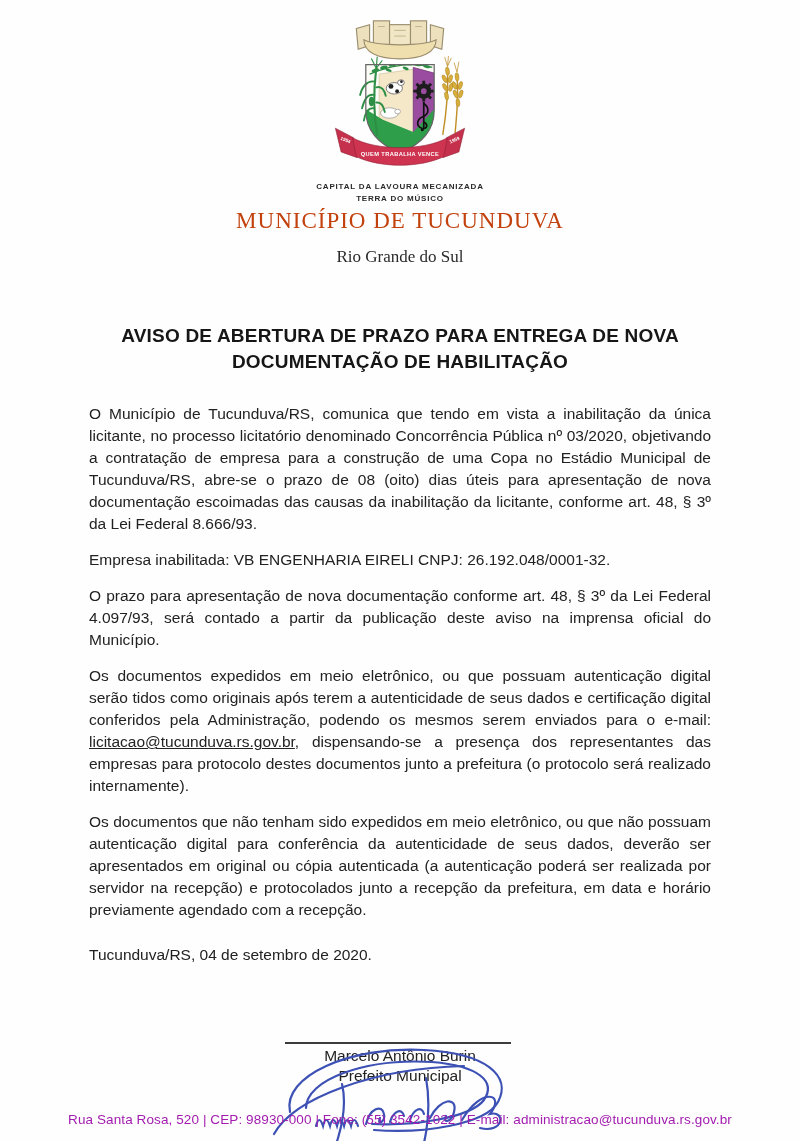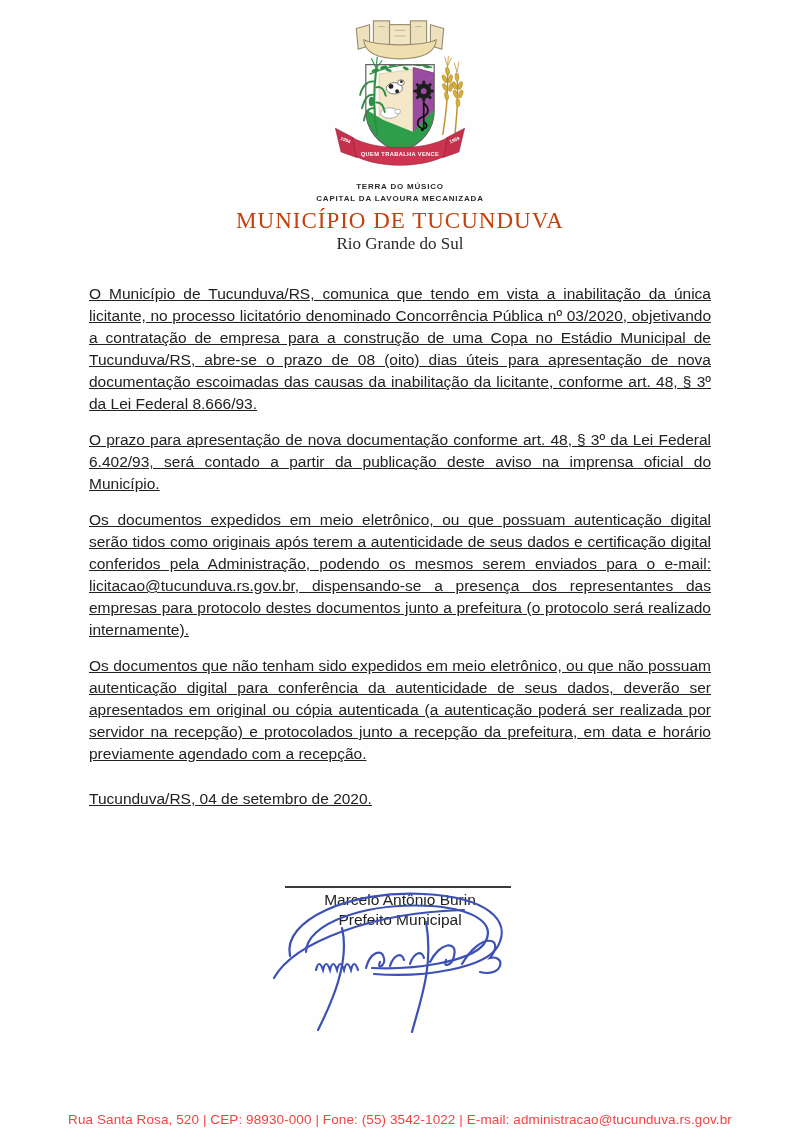--- a/index.html
+++ b/index.html
@@ -22,33 +22,33 @@
   .sub-line{
     font-size:8px; font-weight:bold; letter-spacing:0.8px;
     color:#2a2a2a; margin-top:3px;
   }
   .muni-line{
     font-family:"Liberation Serif", serif;
     font-size:23px; letter-spacing:1px; color:#c2410c; margin-top:5px;
   }
   .state-line{
     font-family:"Liberation Serif", serif;
-    font-size:17px; color:#2a2a2a; margin-top:0;
+    font-size:17px; color:#2a2a2a; margin-top:13px;
   }
   
   .content{ width:622px; margin:0 auto; }
   .doc-title{
     margin:56px 0 0 0;
     font-size:19px; font-weight:bold; line-height:1.35;
     text-align:center; color:#161616; letter-spacing:0.2px;
   }
   .content p{
     margin:14px 0 0 0;
     font-size:15.5px; line-height:1.42;
-    text-align:justify; color:#222;text-decoration:underline;
+    text-align:justify; color:#222;
   }
   .content p.first{ margin-top:29px; }
   .content p.dateline{ text-align:left;margin-top:23px; }
   .email{ text-decoration:underline; }
   
   .sig-block{
     position:relative;
     width:300px; margin:4px auto 0 auto;
     text-align:center;
   }
@@ -59,21 +59,21 @@
   }
   .sig-line{
     width:226px; margin:76px 0 0 35px;
     border-top:2px solid #3c3c3c; height:0;
   }
   .sig-name,.sig-role{ font-size:15.5px; line-height:1.28; color:#222; }
   .sig-name{ margin-top:2px; }
   
   .page-footer{
     position:absolute; left:0; right:0; top:1112px;
-    text-align:center; font-size:13.5px; color:#ef4444; letter-spacing:0.1px;
+    text-align:center; font-size:13.5px; color:#a21caf; letter-spacing:0.1px;
   }
 </style>
 </head>
 <body>
 
 <div class="page">
 
   <div class="letterhead">
     <span class="crest">
       <svg width="152" height="162" viewBox="0 0 160 170">
@@ -182,30 +182,35 @@
         <g>
           <polygon points="31,131 12,121 18,146 35,152" fill="#c5304c" stroke="#8e1f36" stroke-width="0.6"></polygon>
           <polygon points="129,131 148,121 142,146 125,152" fill="#c5304c" stroke="#8e1f36" stroke-width="0.6"></polygon>
           <path d="M30,131 C55,145 105,145 130,131 L126,151 C100,163 60,163 34,151 Z" fill="#ce3350" stroke="#8e1f36" stroke-width="0.6"></path>
           <text x="22" y="135" font-size="5" fill="#ffffff" font-weight="bold" text-anchor="middle" transform="rotate(22 22 135)">1954</text>
           <text x="138" y="135" font-size="5" fill="#ffffff" font-weight="bold" text-anchor="middle" transform="rotate(-22 138 135)">1959</text>
           <text x="80" y="150" font-size="6" fill="#ffffff" font-weight="bold" text-anchor="middle" letter-spacing="0.4">QUEM TRABALHA VENCE</text>
         </g>
       </svg>
     </span>
+    <div class="sub-line">CAPITAL DA LAVOURA MECANIZADA</div>
     <div class="sub-line">TERRA DO MÚSICO</div>
-    <div class="sub-line">CAPITAL DA LAVOURA MECANIZADA</div>
     <div class="muni-line">MUNICÍPIO DE TUCUNDUVA</div>
     <div class="state-line">Rio Grande do Sul</div>
   </div>
 
   <div class="content">
+    <h1 class="doc-title">
+      <span>AVISO DE ABERTURA DE PRAZO PARA ENTREGA DE NOVA</span><br>
+      <span>DOCUMENTAÇÃO DE HABILITAÇÃO</span>
+    </h1>
 
     <p class="first">O Município de Tucunduva/RS, comunica que tendo em vista a inabilitação da única licitante, no processo licitatório denominado Concorrência Pública nº 03/2020, objetivando a contratação de empresa para a construção de uma Copa no Estádio Municipal de Tucunduva/RS, abre-se o prazo de 08 (oito) dias úteis para apresentação de nova documentação escoimadas das causas da inabilitação da licitante, conforme art. 48, § 3º da Lei Federal 8.666/93.</p>
-    <p>O prazo para apresentação de nova documentação conforme art. 48, § 3º da Lei Federal 6.402/93, será contado a partir da publicação deste aviso na imprensa oficial do Município.</p>
+    <p>Empresa inabilitada: VB ENGENHARIA EIRELI CNPJ: 26.192.048/0001-32.</p>
+    <p>O prazo para apresentação de nova documentação conforme art. 48, § 3º da Lei Federal 4.097/93, será contado a partir da publicação deste aviso na imprensa oficial do Município.</p>
     <p><span>Os documentos expedidos em meio eletrônico, ou que possuam autenticação digital serão tidos como originais após terem a autenticidade de seus dados e certificação digital conferidos pela Administração, podendo os mesmos serem enviados para o e-mail: </span><span class="email">licitacao@tucunduva.rs.gov.br</span><span>, dispensando-se a presença dos representantes das empresas para protocolo destes documentos junto a prefeitura (o protocolo será realizado internamente).</span></p>
     <p>Os documentos que não tenham sido expedidos em meio eletrônico, ou que não possuam autenticação digital para conferência da autenticidade de seus dados, deverão ser apresentados em original ou cópia autenticada (a autenticação poderá ser realizada por servidor na recepção) e protocolados junto a recepção da prefeitura, em data e horário previamente agendado com a recepção.</p>
     <p class="dateline">Tucunduva/RS, 04 de setembro de 2020.</p>
 
     <div class="sig-block">
       <svg class="sig-ink" viewBox="0 0 286 160">
         <g stroke="#3d51b5" stroke-width="2.2" fill="none" stroke-linecap="round">
           <path d="M38,76 C30,40 98,10 172,14 C234,17 260,40 246,66 C234,88 172,98 122,94"></path>
           <path d="M54,72 C54,44 112,22 180,26 C228,30 244,46 232,64 C218,82 162,90 120,88"></path>
           <path d="M22,98 C42,62 122,32 212,30"></path>

